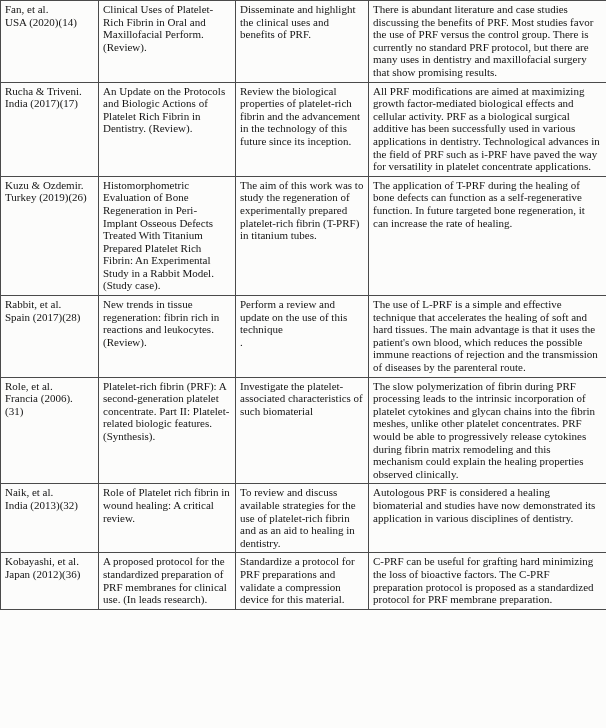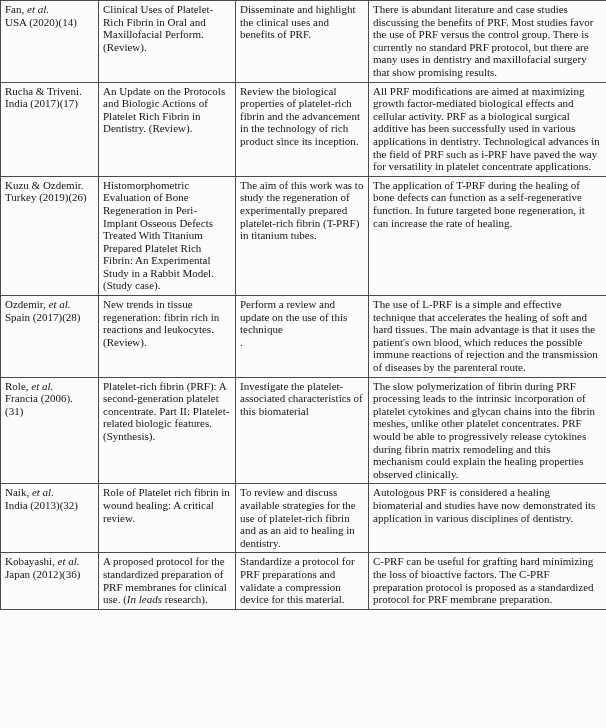--- a/index.html
+++ b/index.html
@@ -27,21 +27,21 @@
     padding: 2px 4px 3px 4px;
     font-size: 11px;
     line-height: 12.6px;
     white-space: pre-line;
     overflow: hidden;
   }
   col.col-author     { width: 98px;  }
   col.col-title      { width: 137px; }
   col.col-objective  { width: 133px; }
   col.col-conclusion { width: 238px; }
-  .it { font-style: italic; }
+  .it { }
 </style>
 </head>
 <body>
 
 <table class="studies">
   <colgroup>
     <col class="col-author">
     <col class="col-title">
     <col class="col-objective">
     <col class="col-conclusion">
@@ -51,44 +51,44 @@
         <td><span>Fan, </span><span class="it">et al.</span><span>
 USA (2020)(14)</span></td>
         <td><span>Clinical Uses of Platelet-Rich Fibrin in Oral and Maxillofacial Perform. (Review).</span></td>
         <td><span>Disseminate and highlight the clinical uses and benefits of PRF.</span></td>
         <td><span>There is abundant literature and case studies discussing the benefits of PRF. Most studies favor the use of PRF versus the control group. There is currently no standard PRF protocol, but there are many uses in dentistry and maxillofacial surgery that show promising results.</span></td>
       </tr>
       <tr>
         <td><span>Rucha &amp; Triveni.
 India (2017)(17)</span></td>
         <td><span>An Update on the Protocols and Biologic Actions of Platelet Rich Fibrin in Dentistry. (Review).</span></td>
-        <td><span>Review the biological properties of platelet-rich fibrin and the advancement in the technology of rich product since its inception.</span></td>
+        <td><span>Review the biological properties of platelet-rich fibrin and the advancement in the technology of this future since its inception.</span></td>
         <td><span>All PRF modifications are aimed at maximizing growth factor-mediated biological effects and cellular activity. PRF as a biological surgical additive has been successfully used in various applications in dentistry. Technological advances in the field of PRF such as i-PRF have paved the way for versatility in platelet concentrate applications.</span></td>
       </tr>
       <tr>
         <td><span>Kuzu &amp; Ozdemir.
 Turkey (2019)(26)</span></td>
         <td><span>Histomorphometric Evaluation of Bone Regeneration in Peri-Implant Osseous Defects Treated With Titanium Prepared Platelet Rich Fibrin: An Experimental Study in a Rabbit Model. (Study case).</span></td>
         <td><span>The aim of this work was to study the regeneration of experimentally prepared platelet-rich fibrin (T-PRF) in titanium tubes.</span></td>
         <td><span>The application of T-PRF during the healing of bone defects can function as a self-regenerative function. In future targeted bone regeneration, it can increase the rate of healing.</span></td>
       </tr>
       <tr>
-        <td><span>Ozdemir, </span><span class="it">et al.</span><span>
+        <td><span>Rabbit, </span><span class="it">et al.</span><span>
 Spain (2017)(28)</span></td>
         <td><span>New trends in tissue regeneration: fibrin rich in reactions and leukocytes. (Review).</span></td>
         <td><span>Perform a review and update on the use of this technique
 .</span></td>
         <td><span>The use of L-PRF is a simple and effective technique that accelerates the healing of soft and hard tissues. The main advantage is that it uses the patient's own blood, which reduces the possible immune reactions of rejection and the transmission of diseases by the parenteral route.</span></td>
       </tr>
       <tr>
         <td><span>Role, </span><span class="it">et al.</span><span>
 Francia (2006).
 (31)</span></td>
         <td><span>Platelet-rich fibrin (PRF): A second-generation platelet concentrate. Part II: Platelet-related biologic features. (Synthesis).</span></td>
-        <td><span>Investigate the platelet-associated characteristics of this biomaterial</span></td>
+        <td><span>Investigate the platelet-associated characteristics of such biomaterial</span></td>
         <td><span>The slow polymerization of fibrin during PRF processing leads to the intrinsic incorporation of platelet cytokines and glycan chains into the fibrin meshes, unlike other platelet concentrates. PRF would be able to progressively release cytokines during fibrin matrix remodeling and this mechanism could explain the healing properties observed clinically.</span></td>
       </tr>
       <tr>
         <td><span>Naik, </span><span class="it">et al.</span><span>
 India (2013)(32)</span></td>
         <td><span>Role of Platelet rich fibrin in wound healing: A critical review.</span></td>
         <td><span>To review and discuss available strategies for the use of platelet-rich fibrin and as an aid to healing in dentistry.</span></td>
         <td><span>Autologous PRF is considered a healing biomaterial and studies have now demonstrated its application in various disciplines of dentistry.</span></td>
       </tr>
       <tr>

